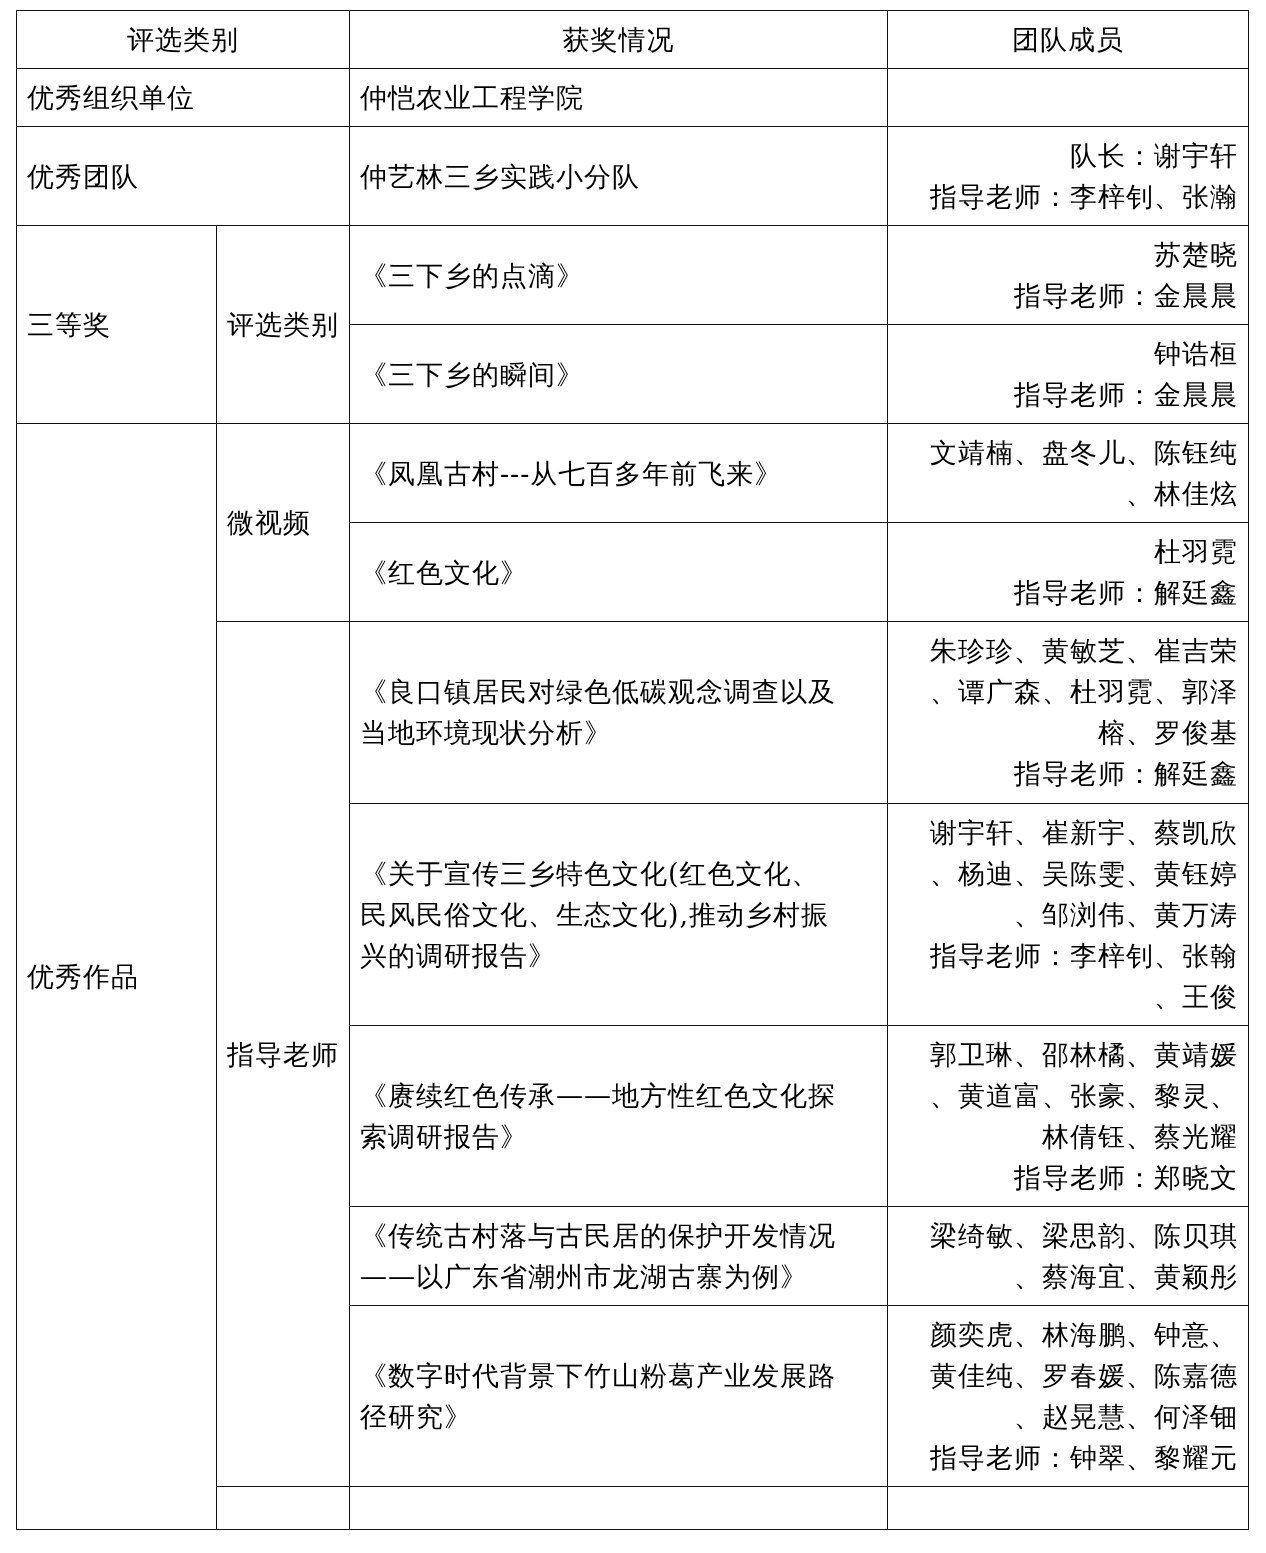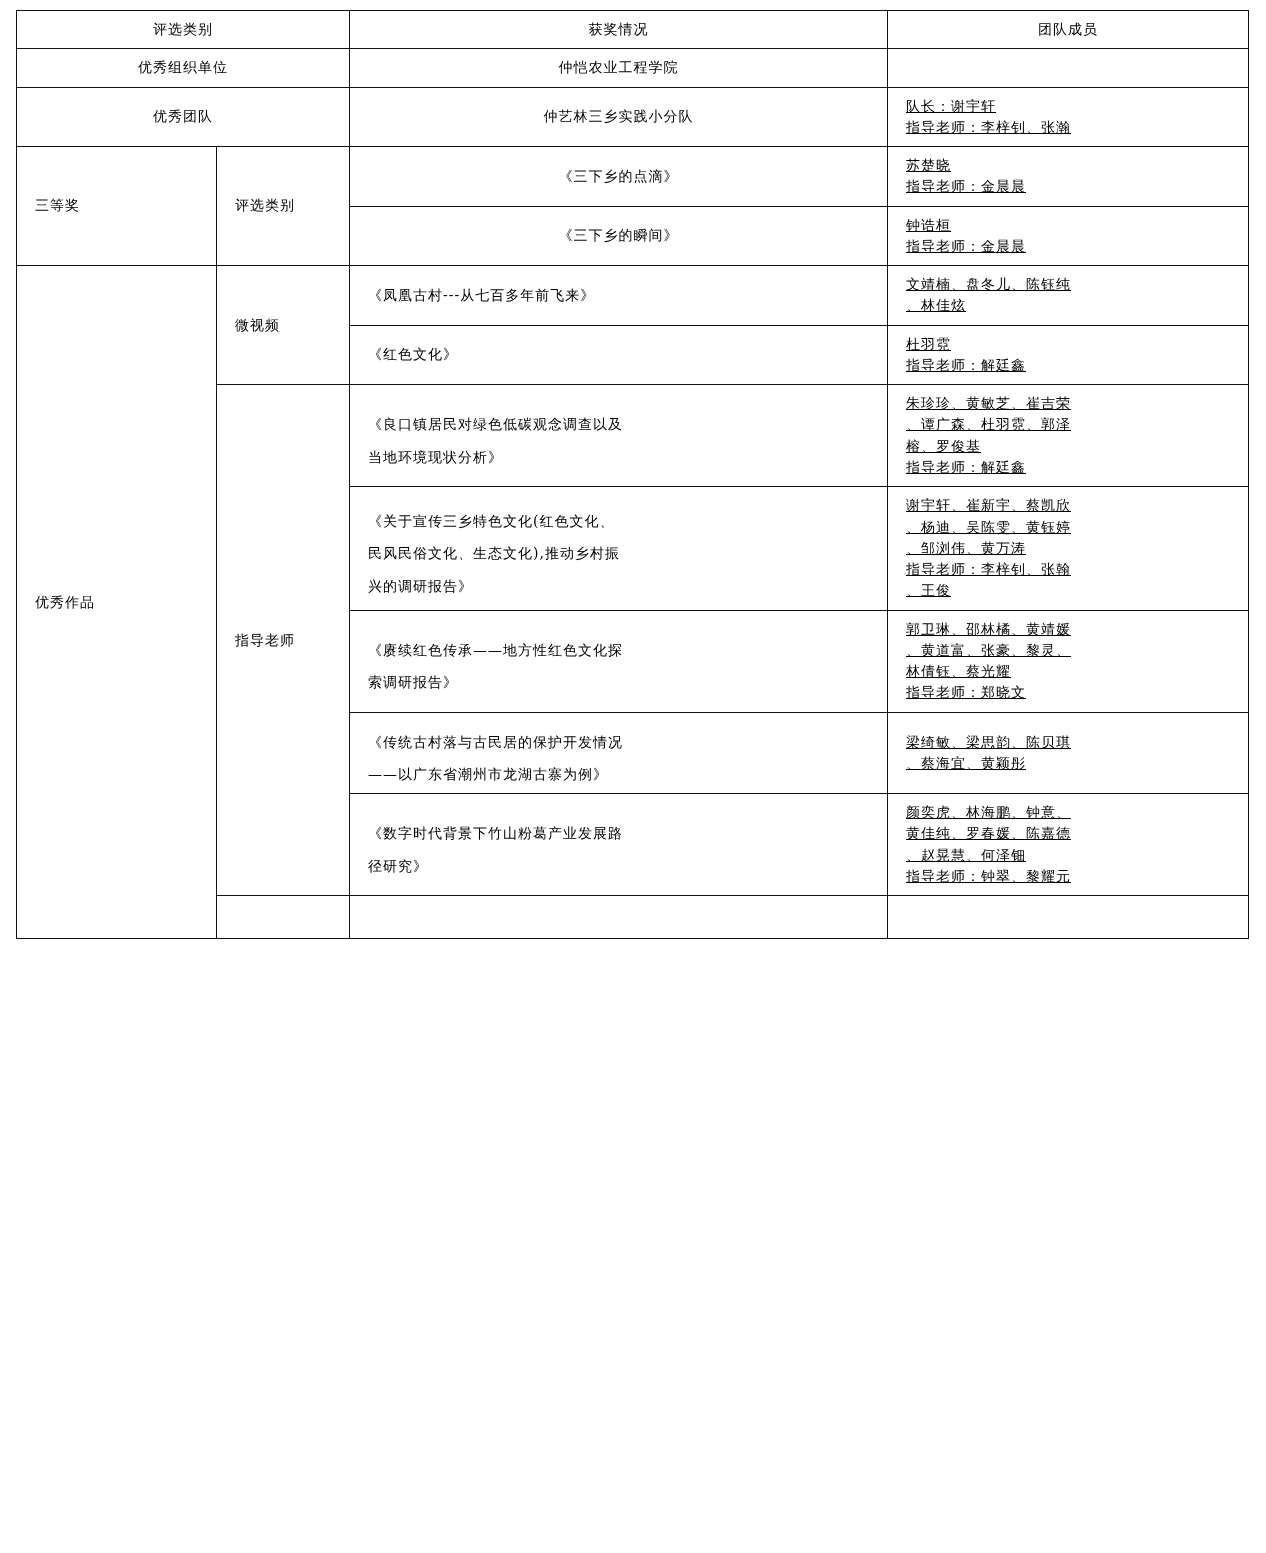--- a/index.html
+++ b/index.html
@@ -20,55 +20,53 @@
     background: #ffffff;
   }
   table.award-table {
     border-collapse: collapse;
     width: 1232px;
     table-layout: fixed;
   }
   table.award-table td {
     border: 1px solid #111111;
     vertical-align: middle;
-    padding: 8px 18px;
-    font-size: 14px;
+    padding: 8px 10px;
+    font-size: 27px;
     line-height: 1.52;
     letter-spacing: 1px;
   }
   .col-cat1 { width: 200px; }
   .col-cat2 { width: 133px; }
   .col-award { width: 538px; }
   .col-members { width: 361px; }
 
   .c-center {
-    text-align: center;
+    text-align: left;
   }
   .header-cell {
     text-align: center;
     font-size: 23px;
     padding-top: 14px;
     padding-bottom: 14px;
   }
   .members {
-    text-align: left;
+    text-align: right;
     padding-left: 8px;
     padding-right: 6px;
-    text-decoration: underline;
   }
   .members .line {
     display: block;
   }
   .title-cell {
     text-align: center;
   }
   .title-cell .line {
     display: block;
     text-align: left;
-    margin-top: 11px;
   }
   .title-one {
   }
   .vert-label {
     text-align: left;
   }
   .tall-pad {
     padding-top: 18px;
     padding-bottom: 18px;
   }

